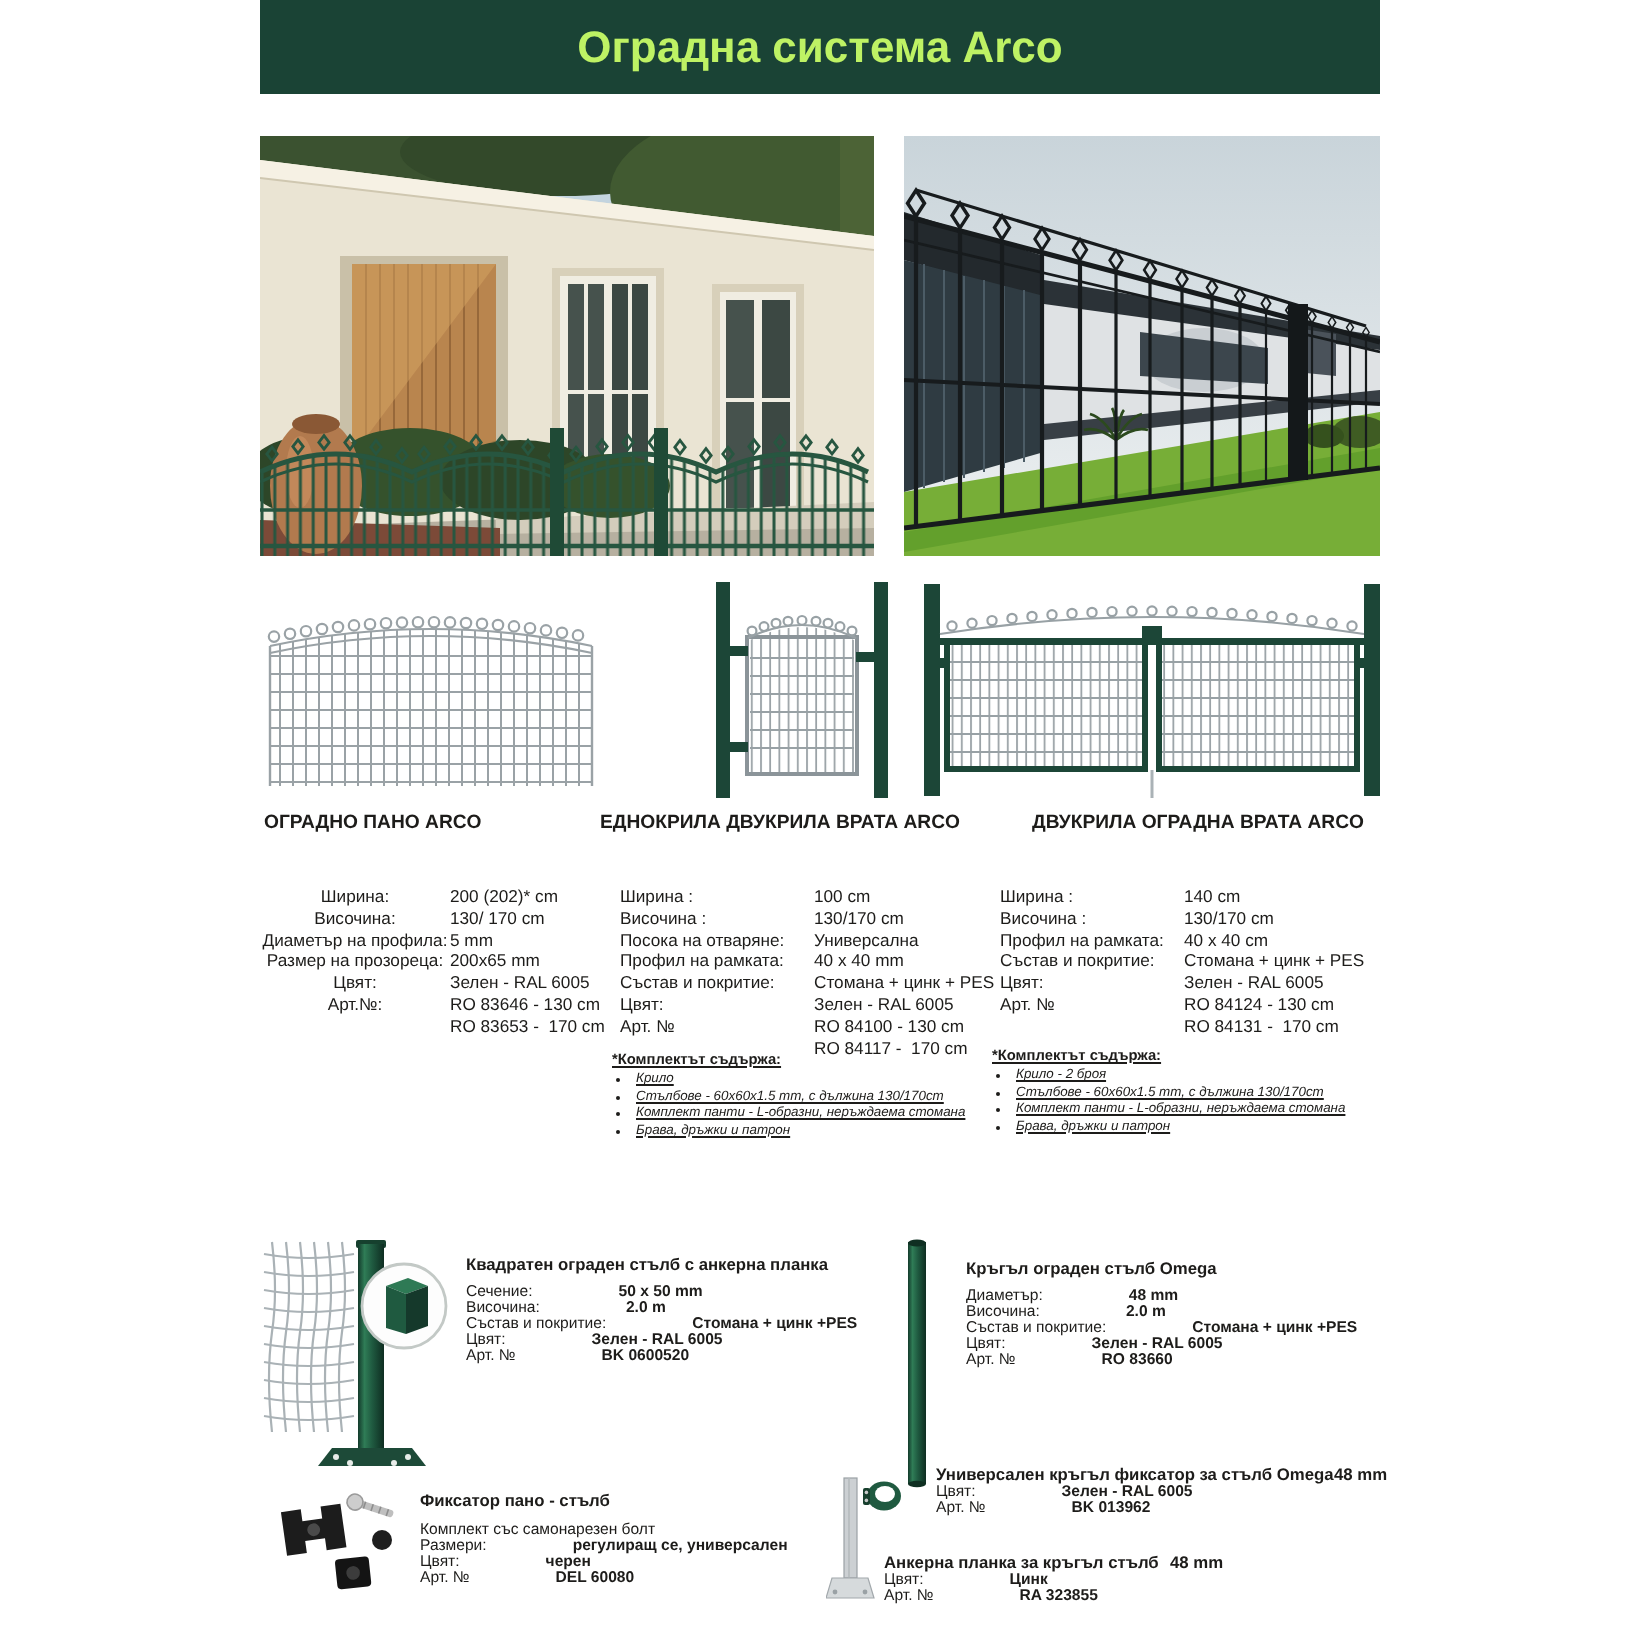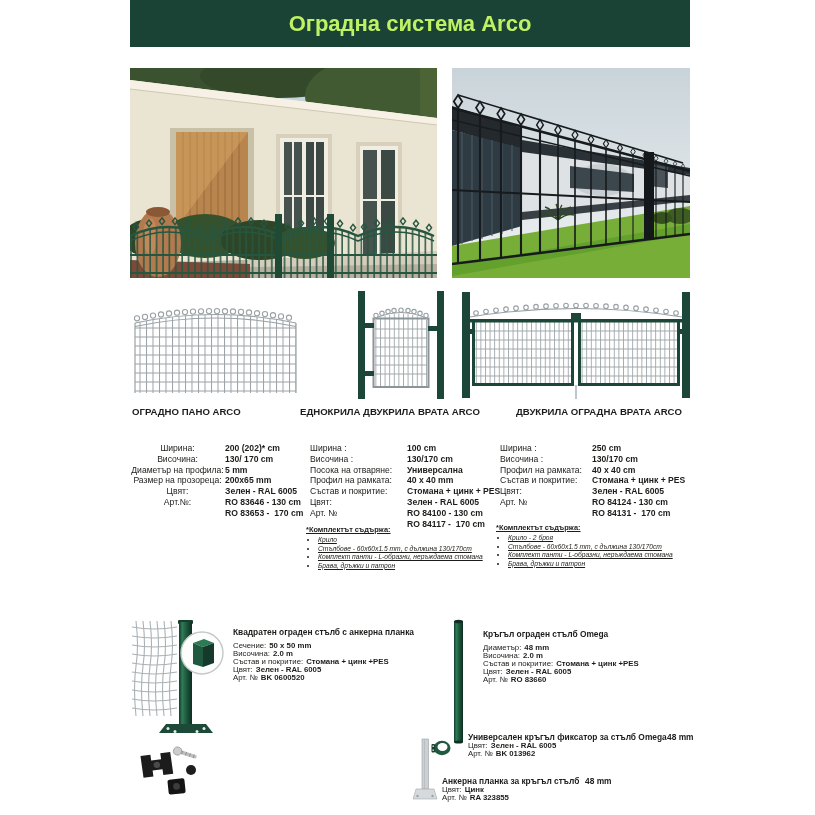--- a/index.html
+++ b/index.html
@@ -23,21 +23,21 @@
   #cap-2{left:300px;width:215px;}
   #cap-3{left:487px;width:206px;margin-left:29px;}
   .specs{position:absolute;font-size:8.6px;line-height:10.8px;}
   #specs-1{left:130px;top:443px;width:180px;text-align:center;}
   #specs-2{left:310px;top:443px;width:195px;}
   #specs-3{left:500px;top:443px;width:195px;}
   .spec-row{display:flex;}
   .sl{flex:0 0 97px;}
   #specs-1 .sl{flex-basis:95px;}
   #specs-3 .sl{flex-basis:92px;}
-  .sv{font-weight:bold;white-space:pre;}
+  .sv{font-weight:normal;white-space:pre;}
   .kit{position:absolute;width:215px;text-decoration:underline;}
   #kit-2{left:306px;top:525px;}
   #kit-3{left:496px;top:523px;}
   .kit-title{font-weight:bold;font-size:7.4px;}
   .kit ul{margin:2px 0 0 0;padding-left:12px;list-style:disc;}
   .kit li{font-style:italic;font-size:6.7px;line-height:8.5px;}
   .acc-img{position:absolute;}
   #acc1-img{left:130px;top:619px;width:105px;height:118px;}
   #acc2-img{left:451px;top:618px;width:16px;height:127px;}
   #acc3-img{left:138px;top:744px;width:70px;height:56px;}
@@ -46,21 +46,21 @@
   .acc-text{position:absolute;font-size:7.8px;line-height:8.1px;}
   #acc1-text{left:233px;top:628px;width:220px;}
   #acc2-text{left:483px;top:630px;width:212px;}
   #acc3-text{left:210px;top:746px;width:220px;}
   #acc4-text{left:468px;top:733px;width:226px;}
   #acc5-text{left:442px;top:777px;width:250px;}
   .acc-title{font-weight:bold;font-size:8.4px;margin-bottom:6px;position:relative;}
   #acc3-text .acc-title{margin-bottom:7px;}
   #acc4-text .acc-title,#acc5-text .acc-title{margin-bottom:1px;}
   .acc-row .al{margin-right:3px;}
-  .acc-row .av{font-weight:bold;}
+  .acc-row .av{font-weight:bold;margin-left:40px;}
   .acc-note{margin-bottom:0;}
   .acc-size{position:absolute;top:0;font-weight:bold;font-size:8.4px;}
   #acc4-size{left:199px;}
   #acc5-size{left:143px;}
 </style>
 </head>
 <body>
 
 <div id="page">
 
@@ -386,21 +386,21 @@
       </div>
     <div class="spec-row">
         <span class="sl"></span>
         <span class="sv">RO 84117 -  170 cm</span>
       </div>
   </div>
 
   <div class="specs" id="specs-3">
     <div class="spec-row">
         <span class="sl">Ширина :</span>
-        <span class="sv">250 cm</span>
+        <span class="sv">140 cm</span>
       </div>
     <div class="spec-row">
         <span class="sl">Височина :</span>
         <span class="sv">130/170 cm</span>
       </div>
     <div class="spec-row">
         <span class="sl">Профил на рамката:</span>
         <span class="sv">40 x 40 cm</span>
       </div>
     <div class="spec-row">
@@ -510,20 +510,27 @@
         <path d="M44,8 v3.6 M48,8 v3.6 M52,8 v3.6 M56,8 v3.6" stroke="#8d8d8d" stroke-width="0.8"></path>
         <circle cx="39" cy="9.8" r="4" fill="#cdcdcd" stroke="#9a9a9a" stroke-width="0.8"></circle>
       </g>
       <circle cx="53" cy="26" r="5" fill="#1e1e1e"></circle>
       <g transform="rotate(-6 38 42)">
         <rect x="30" y="35" width="17" height="15" rx="2" fill="#141414"></rect>
         <circle cx="38.5" cy="42.5" r="3.4" fill="#3c3c3c"></circle>
       </g>
     </svg>
   </div>
+  <div class="acc-text" id="acc3-text">
+    <div class="acc-title">Фиксатор пано - стълб</div>
+    <div class="acc-note">Комплект със самонарезен болт</div>
+    <div class="acc-row"><span class="al">Размери:</span><span class="av">регулиращ се, универсален</span></div>
+    <div class="acc-row"><span class="al">Цвят:</span><span class="av">черен</span></div>
+    <div class="acc-row"><span class="al">Арт. №</span><span class="av">DEL 60080</span></div>
+  </div>
 
   <div class="acc-img" id="acc4-img">
     <svg viewBox="0 0 21 23">
       <ellipse cx="11" cy="12" rx="8.5" ry="7.2" fill="#1f5a40"></ellipse>
       <ellipse cx="11.5" cy="11" rx="5" ry="4" fill="#ffffff"></ellipse>
       <rect x="0.5" y="8" width="3.5" height="8.5" rx="1" fill="#173f2d"></rect>
       <circle cx="2.2" cy="10.2" r="0.9" fill="#c8c8c8"></circle>
       <circle cx="2.2" cy="14.2" r="0.9" fill="#c8c8c8"></circle>
     </svg>
   </div>

